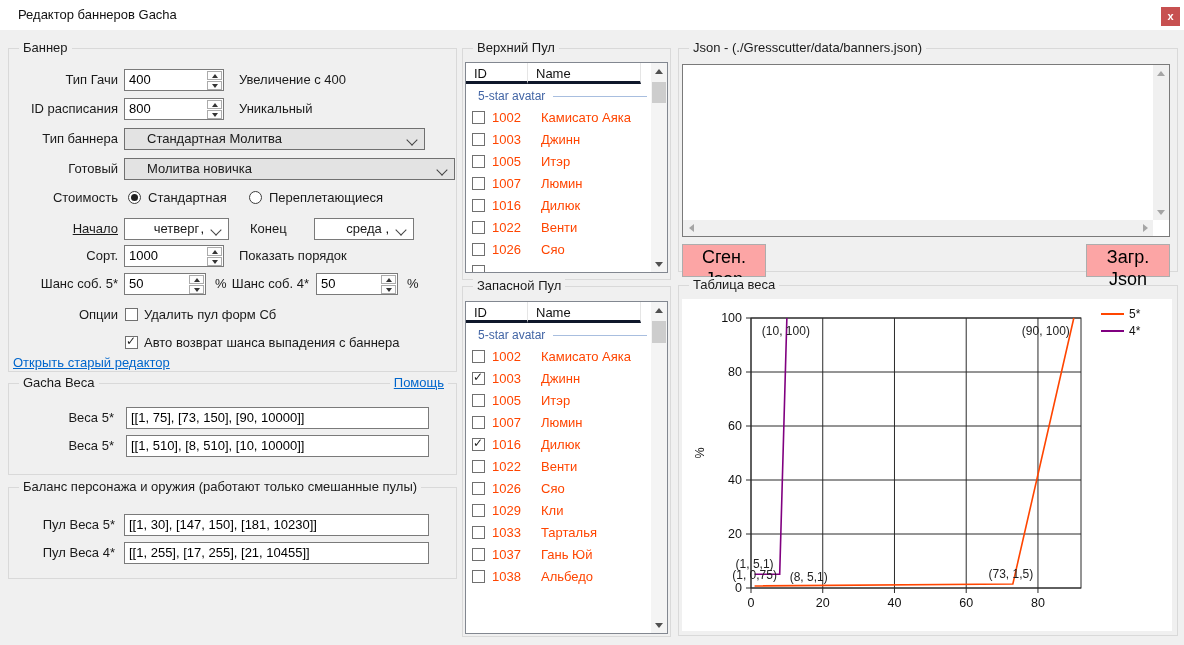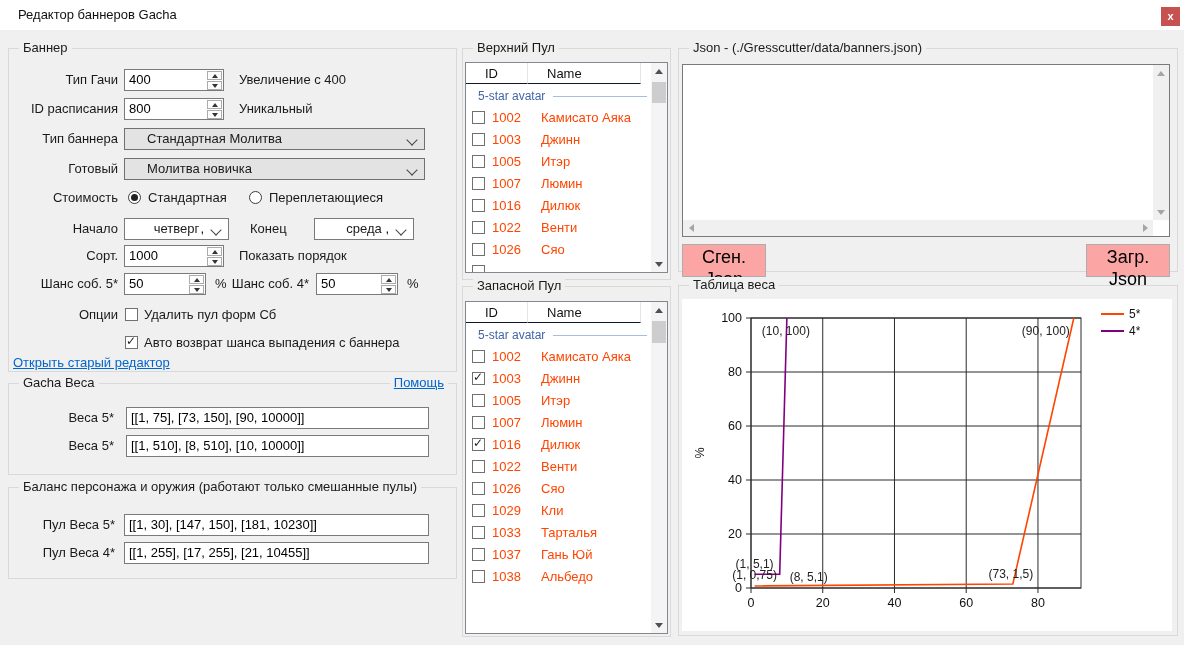--- a/index.html
+++ b/index.html
@@ -35,21 +35,21 @@
   .cb{position:absolute;width:13px;height:13px;border:1px solid #707070;background:#fff;box-sizing:border-box;}
   .cb.checked::after{content:"\2713";position:absolute;left:0px;top:-3px;font-size:12px;font-weight:bold;color:#222;}
   .ckl{position:absolute;line-height:22px;white-space:nowrap;}
   .link{color:#0066cc;text-decoration:underline;cursor:pointer;white-space:nowrap;}
   .btn{position:absolute;background:#fca5a5;border:1px solid #adadad;box-sizing:border-box;height:33px;
        line-height:22px;text-align:center;font-size:18px;cursor:pointer;}
   
   .lv{position:absolute;background:#fff;border:1px solid #828790;overflow:hidden;}
   .lv-head{position:absolute;left:0;top:0;right:16px;height:22px;background:#fff;}
   .lv-hcell{position:absolute;top:0;height:21px;line-height:21px;border-right:1px solid #e5e5e5;
-            border-bottom:1px solid #0f172a;padding-left:19px;box-sizing:border-box;color:#111;}
+            border-bottom:3px solid #0f172a;padding-left:8px;box-sizing:border-box;color:#111;}
   .lv-rows{position:absolute;left:0;top:22px;right:16px;bottom:0;overflow:hidden;}
   .lv-grouprow{height:22px;display:flex;align-items:center;}
   .lv-gtext{color:#4265a5;font-size:12px;margin-left:12px;white-space:nowrap;}
   .lv-gline{flex:1;height:1px;background:#a8bedf;margin:0 4px 0 8px;}
   .lv-row{position:relative;height:22px;}
   .lv-row .cb{left:6px;top:4px;}
   .cid{position:absolute;left:26px;line-height:22px;color:#ff4500;}
   .cname{position:absolute;left:75px;line-height:22px;color:#ff4500;white-space:nowrap;}
   
   .sb-v{position:absolute;right:0;top:0;bottom:0;width:16px;background:#f4f4f4;}
@@ -105,32 +105,32 @@
     </div>
     <span class="hint" style="left:230px;top:49px;">Уникальный</span>
 
     <span class="flabel" style="left:2px;top:79px;width:107px;">Тип баннера</span>
     <div class="combo gray" style="left:115px;top:79px;width:301px;">
       <span>Стандартная Молитва</span>
       <span class="chev"></span>
     </div>
 
     <span class="flabel" style="left:2px;top:109px;width:107px;">Готовый</span>
-    <div class="combo gray" style="left:115px;top:109px;width:301px;">
+    <div class="combo gray" style="left:115px;top:109px;width:331px;">
       <span>Молитва новичка</span>
       <span class="chev"></span>
     </div>
 
     <span class="flabel" style="left:2px;top:138px;width:107px;">Стоимость</span>
     <span class="radio checked" style="left:119px;top:142px;"></span>
     <span class="ckl" style="left:139px;top:138px;">Стандартная</span>
     <span class="radio" style="left:240px;top:142px;"></span>
     <span class="ckl" style="left:260px;top:138px;">Переплетающиеся</span>
 
-    <span class="flabel" style="left:2px;top:169px;width:107px;">Начало</span>
+    <span class="flabel" style="left:2px;top:169px;width:107px;text-decoration:underline;">Начало</span>
     <div class="combo white" style="left:115px;top:169px;width:105px;">
       <span>четверг</span>
       <span class="comma">,</span>
       <span class="chev"></span>
     </div>
     <span class="ckl" style="left:241px;top:169px;">Конец</span>
     <div class="combo white" style="left:305px;top:169px;width:100px;">
       <span>среда</span>
       <span class="comma">,</span>
       <span class="chev"></span>

